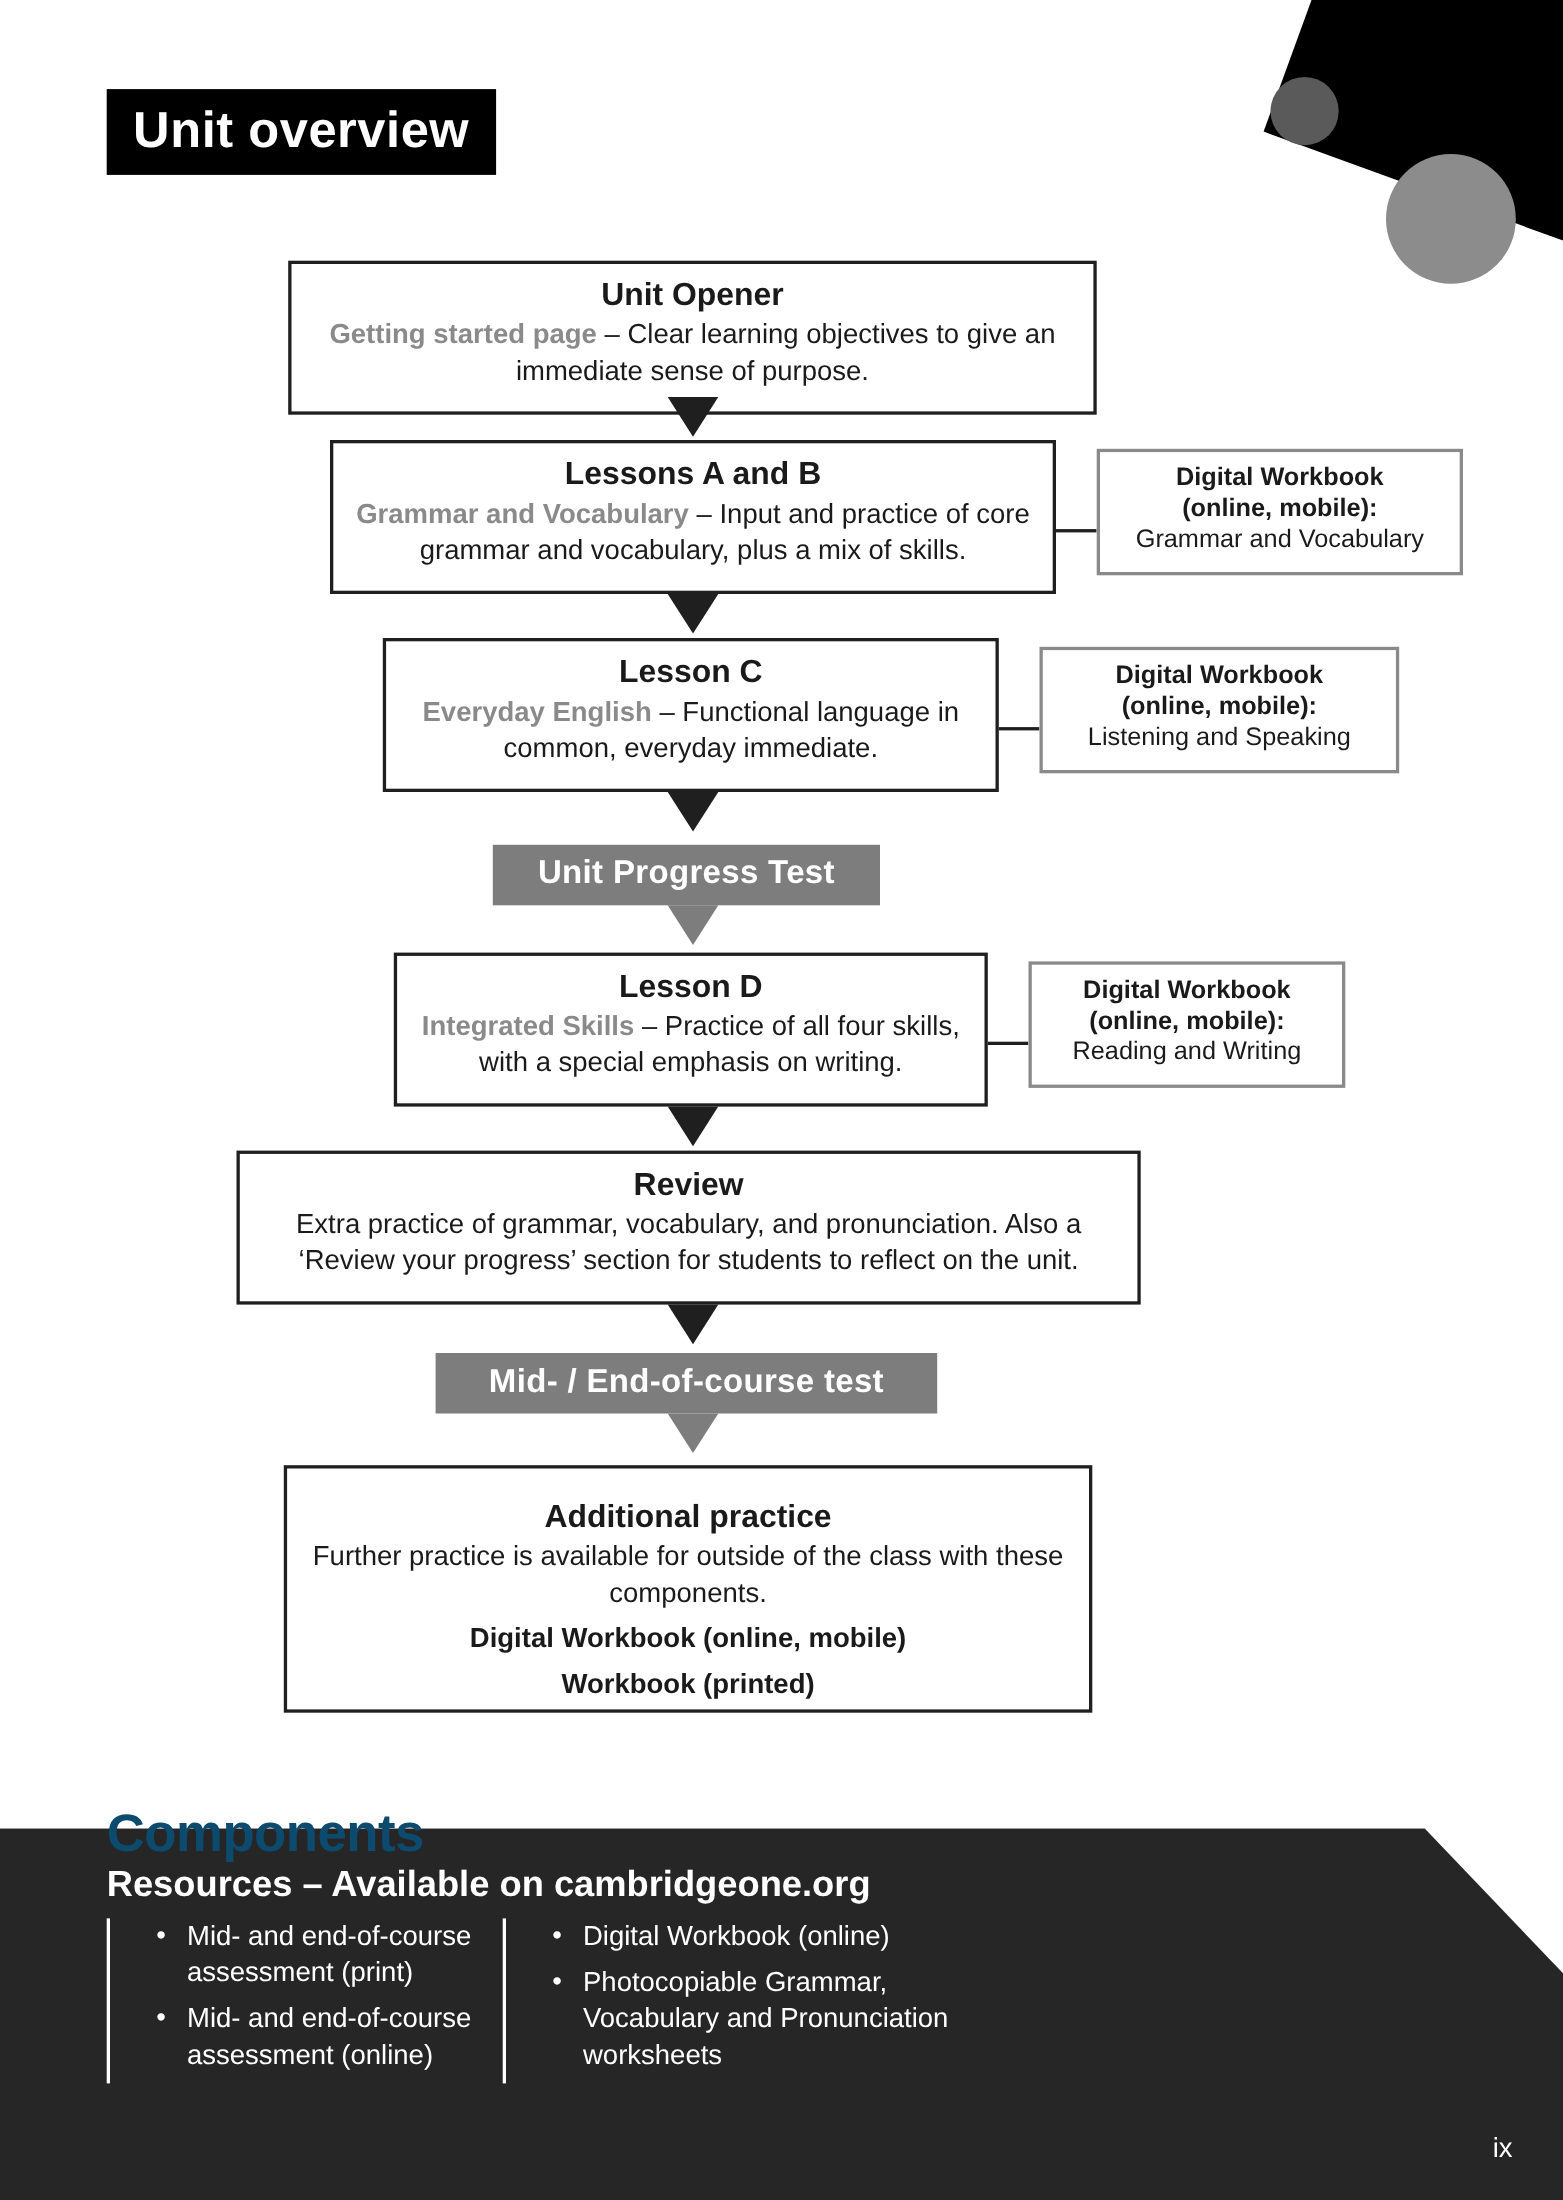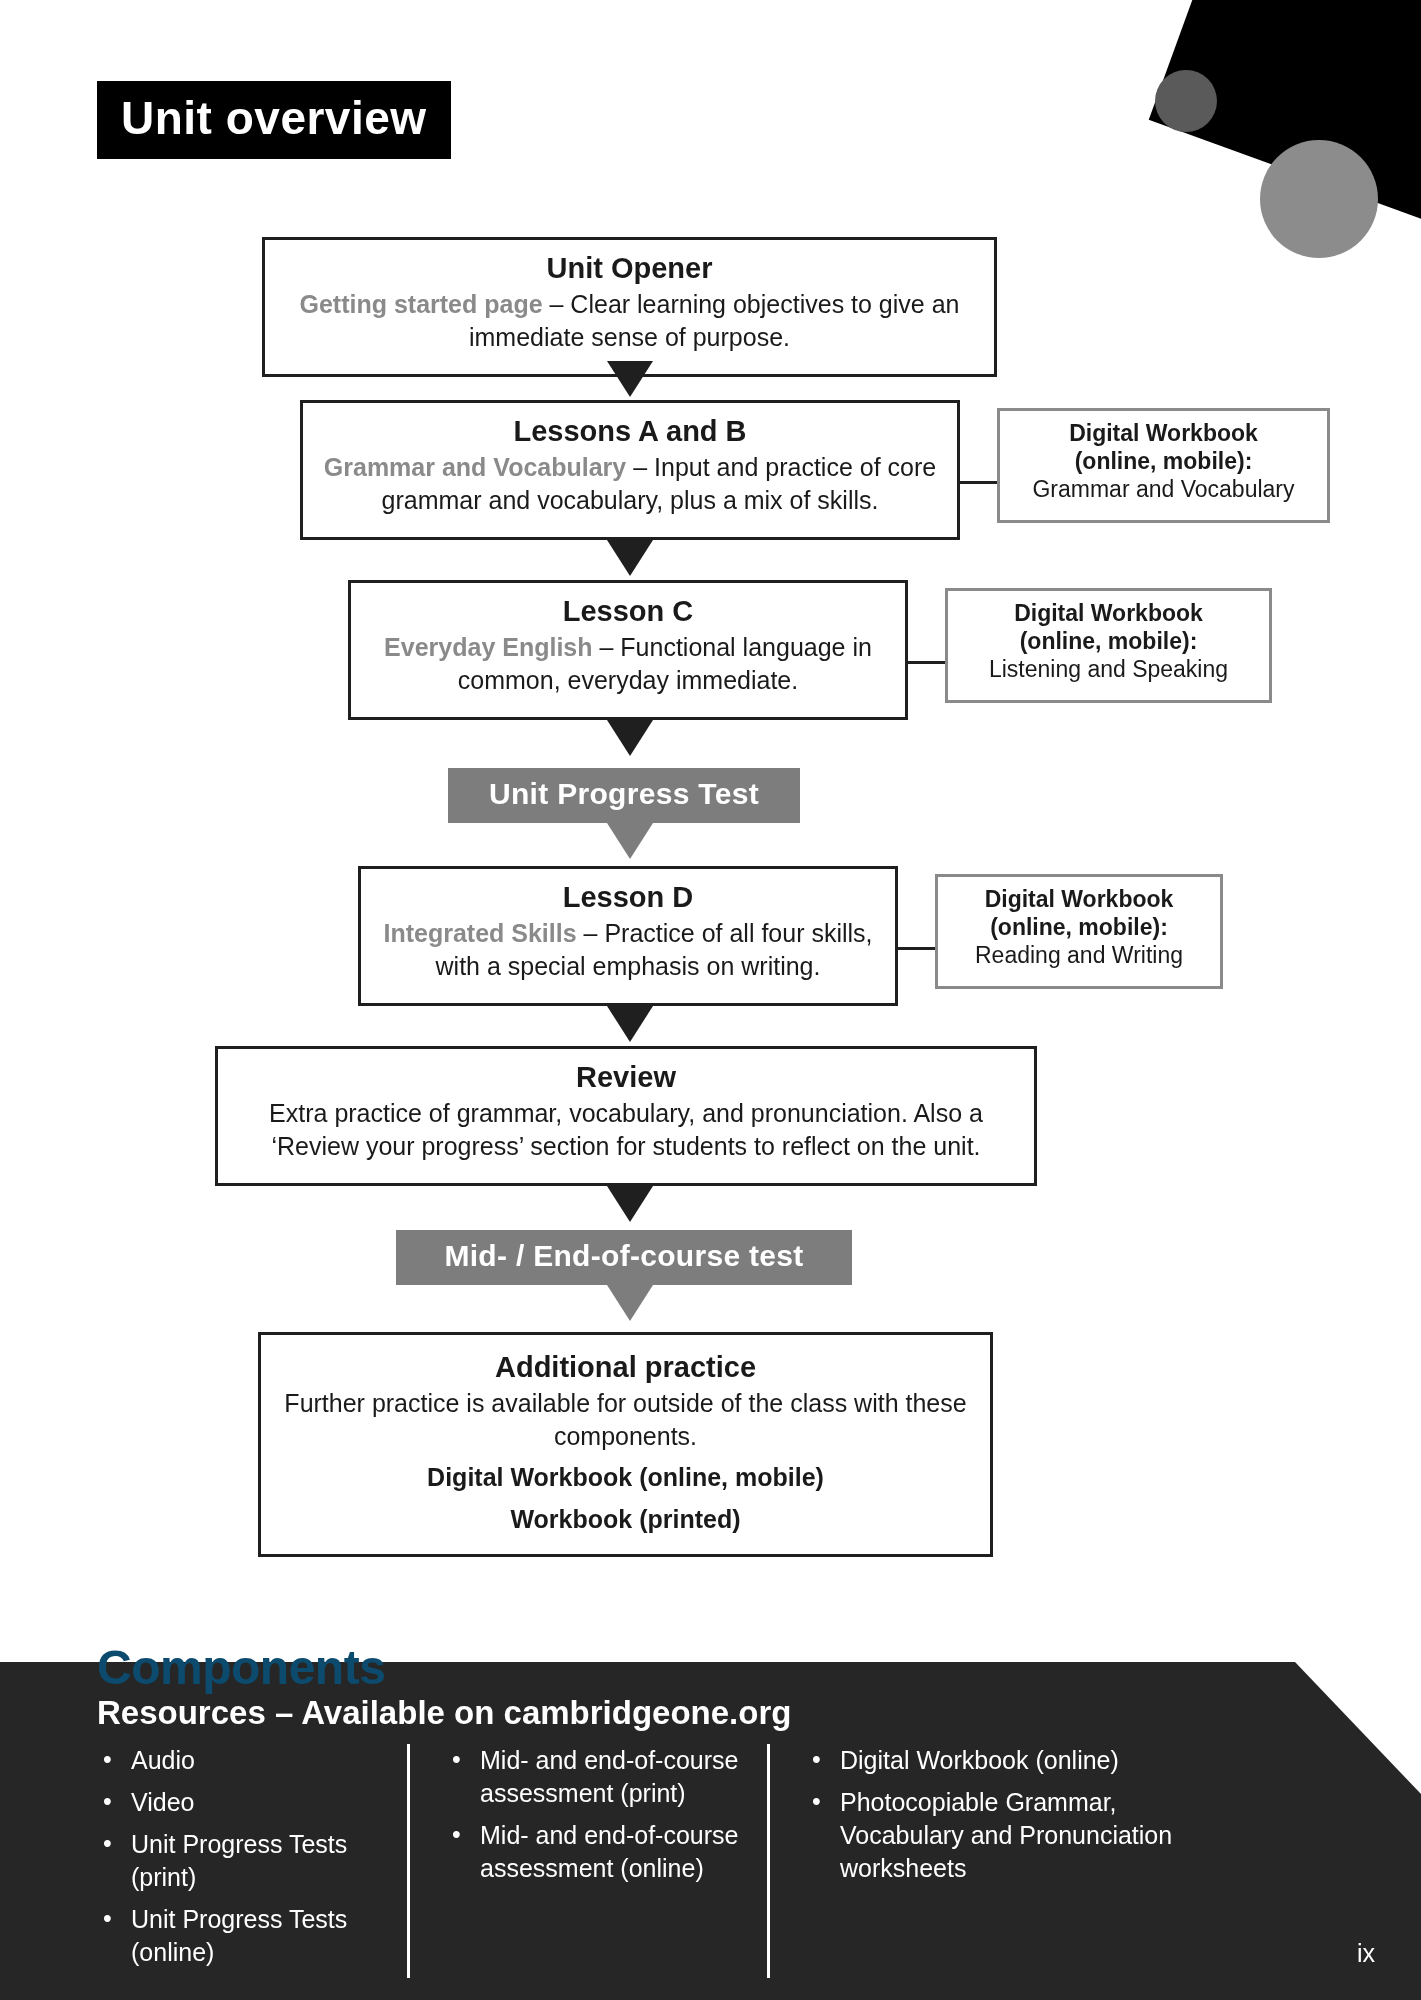--- a/index.html
+++ b/index.html
@@ -310,45 +310,37 @@
 
   <div class="box" style="left:215px; top:1046px; width:822px; height:140px;">
     <div class="box-title">Review</div>
     <div class="box-body">Extra practice of grammar, vocabulary, and pronunciation. Also a ‘Review your progress’ section for students to reflect on the unit.</div>
   </div>
   <div class="arrow-down" style="left:607px; top:1186px;"></div>
 
   <div class="test-banner" style="left:396px; top:1230px; width:456px; height:55px;">Mid- / End-of-course test</div>
   <div class="arrow-down grey" style="left:607px; top:1285px;"></div>
 
-  <div class="box" style="left:258px; top:1332px; width:735px; height:225px; padding-top:14px;">
+  <div class="box" style="left:258px; top:1332px; width:735px; height:225px; padding-top:26px;">
     <div class="box-title">Additional practice</div>
     <div class="box-body">Further practice is available for outside of the class with these components.</div>
     <div class="box-body" style="font-weight:bold; margin-top:9px;">Digital Workbook (online, mobile)</div>
     <div class="box-body" style="font-weight:bold; margin-top:9px;">Workbook (printed)</div>
   </div>
 
 </div>
 
 <div class="components-heading">Components</div>
 
 <div class="footer-panel"></div>
 <div class="footer-notch"></div>
 
 <div class="footer-title">Resources – Available on cambridgeone.org</div>
 
 <div class="footer-cols">
-  <div class="fcol fcol-1">
-    <ul>
-      <li>Audio</li>
-      <li>Video</li>
-      <li>Unit Progress Tests (print)</li>
-      <li>Unit Progress Tests (online)</li>
-    </ul>
-  </div>
   <div class="fcol fcol-2">
     <ul>
       <li>Mid- and end-of-course assessment (print)</li>
       <li>Mid- and end-of-course assessment (online)</li>
     </ul>
   </div>
   <div class="fcol fcol-3">
     <ul>
       <li>Digital Workbook (online)</li>
       <li>Photocopiable Grammar, Vocabulary and Pronunciation worksheets</li>

